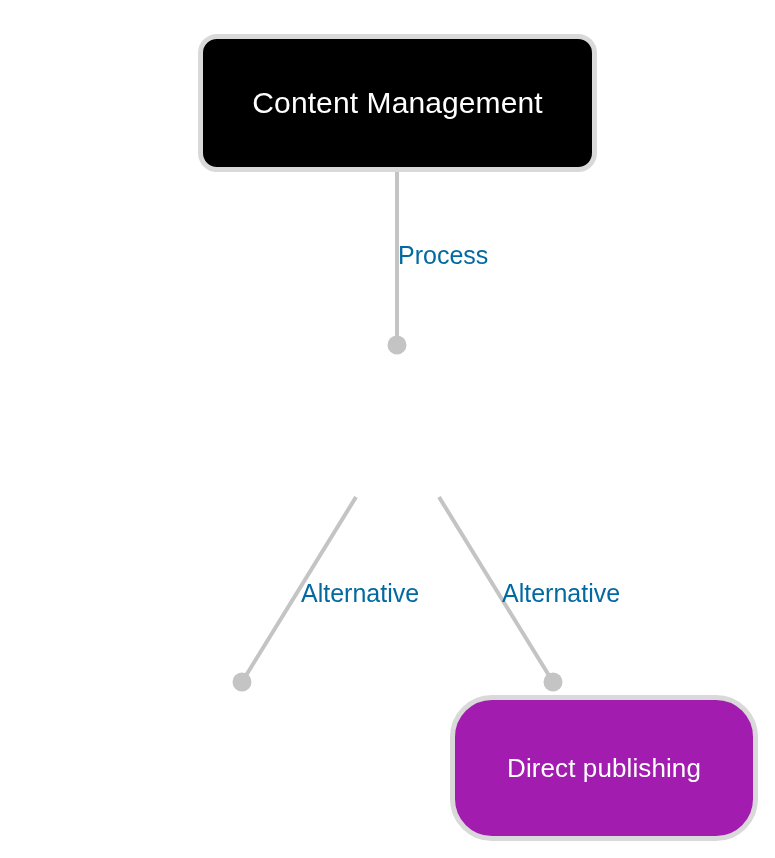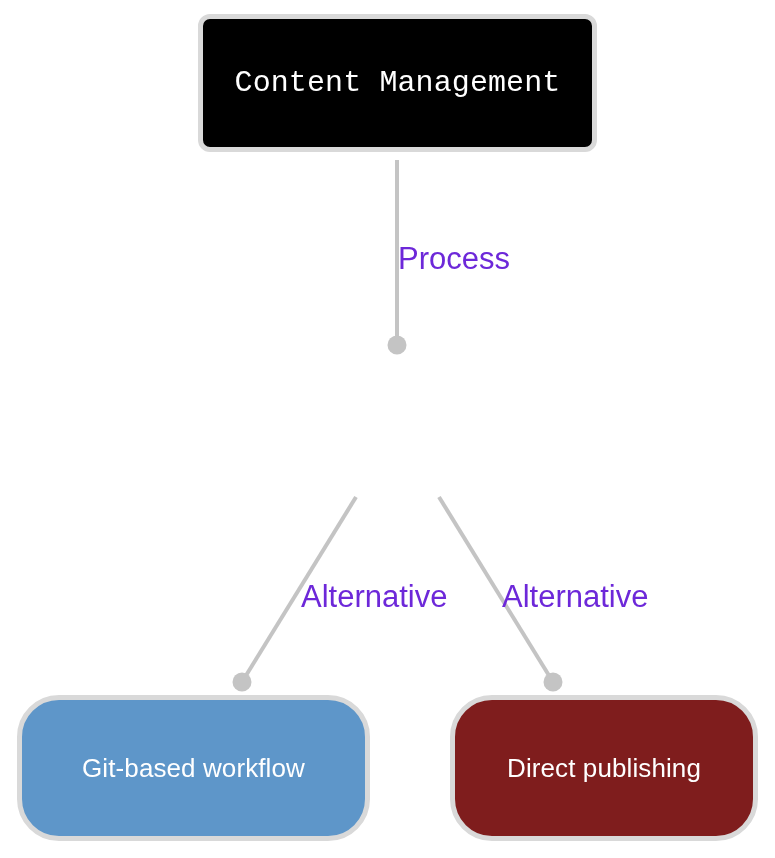--- a/index.html
+++ b/index.html
@@ -38,26 +38,25 @@
   }
   .node-label {
     width: 100%;
     text-align: center;
     color: #ffffff;
     white-space: nowrap;
     letter-spacing: 0.1px;
   }
   .node-root {
     left: 198px;
-    top: 14px;
+    top: 34px;
     width: 399px;
     height: 138px;
     background: #000000;
-    border-radius: 12px;
-    font-family: Liberation Mono, monospace;
+    border-radius: 19px;
   }
   .node-root .node-label { font-size: 30px; }
 
   .node-branch {
     left: 155px;
     top: 353px;
     width: 482px;
     height: 144px;
     background: #fa6464;
     border-radius: 44px;
@@ -72,29 +71,29 @@
     background: #5e96c9;
     border-radius: 42px;
   }
   .node-leaf-left .node-label { font-size: 26px; }
 
   .node-leaf-right {
     left: 450px;
     top: 695px;
     width: 308px;
     height: 146px;
-    background: #7f1d1d;
+    background: #a21caf;
     border-radius: 42px;
   }
   .node-leaf-right .node-label { font-size: 26px; }
 
   .edge-label {
     position: absolute;
-    color: #6d28d9;
-    font-size: 31px;
+    color: #0369a1;
+    font-size: 25px;
     white-space: nowrap;
     z-index: 3;
   }
   .edge-label-process { left: 398px; top: 241px; }
   .edge-label-alt-left { left: 301px; top: 579px; }
   .edge-label-alt-right { left: 502px; top: 579px; }
 </style>
 </head>
 <body>
 
@@ -113,23 +112,20 @@
       <line x1="439" y1="497" x2="553" y2="682" stroke="#c4c4c4" stroke-width="4"></line>
       <circle cx="553" cy="682" r="9.5" fill="#c4c4c4"></circle>
     </g>
   </svg>
 
   <div class="node node-root">
     <span class="node-label">Content Management</span>
   </div>
 
 
-  <div class="node node-leaf-left">
-    <span class="node-label">Git-based workflow</span>
-  </div>
 
   <div class="node node-leaf-right">
     <span class="node-label">Direct publishing</span>
   </div>
 
   <div class="edge-label edge-label-process">Process</div>
   <div class="edge-label edge-label-alt-left">Alternative</div>
   <div class="edge-label edge-label-alt-right">Alternative</div>
 
 </div>

